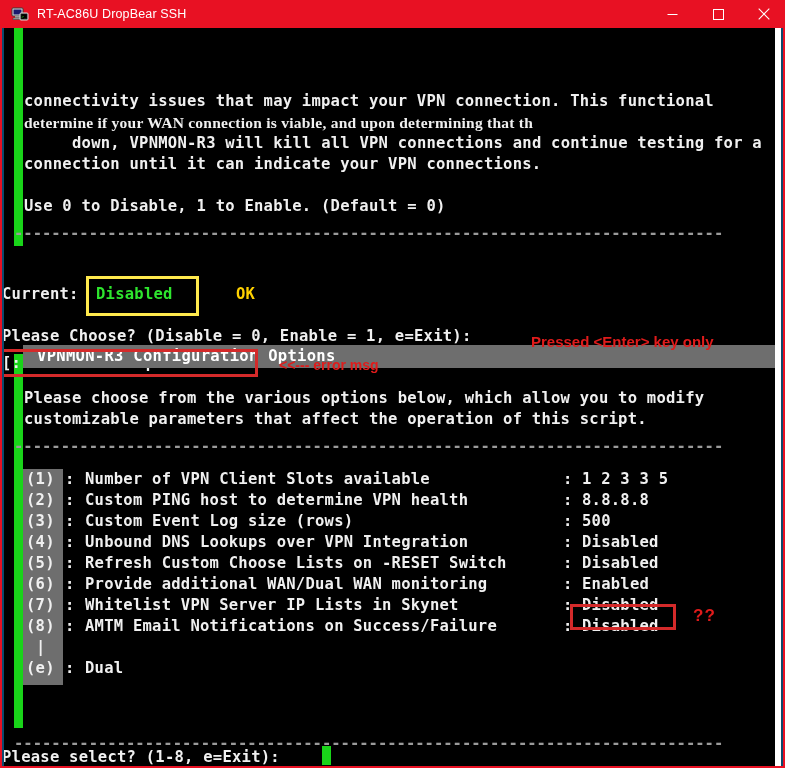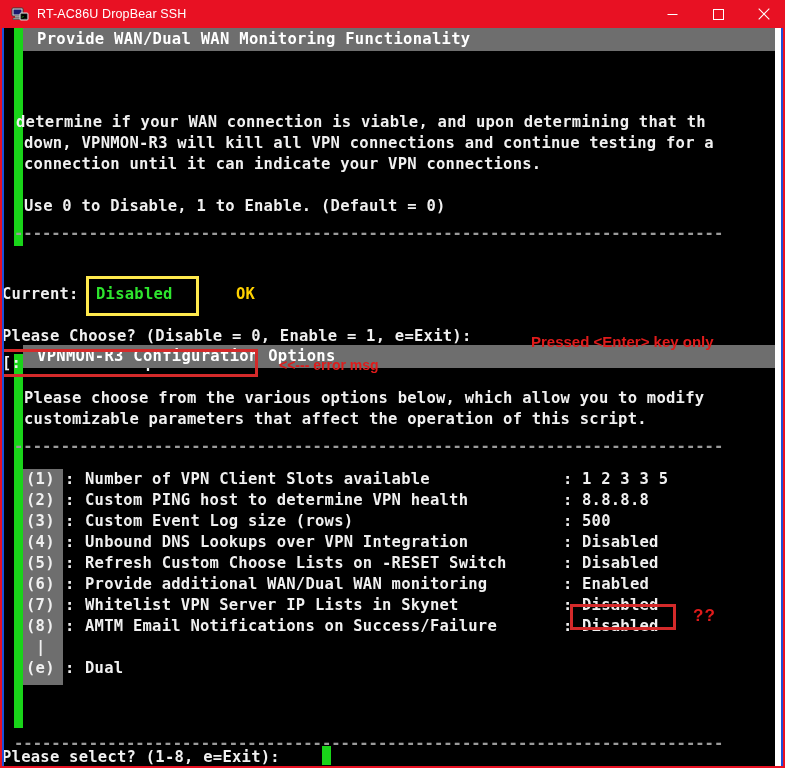--- a/index.html
+++ b/index.html
@@ -12,21 +12,21 @@
     height: 768px;
     overflow: hidden;
     font-family: "DejaVu Sans Mono", "Liberation Mono", monospace;
   }
 
   
   #window {
     position: relative;
     width: 785px;
     height: 768px;
-    background: #1d4ed8;
+    background: #0c4a6e;
     box-sizing: border-box;
     border: 2px solid #e81123;
     border-top: none;
     overflow: hidden;
   }
 
   
   #titlebar {
     position: absolute;
     left: 0; top: 0;
@@ -202,24 +202,24 @@
           </svg>
       </div>
     </div>
   </div>
 
   <div id="term">
 
     <div class="gutter" style="top:0px; height:218px;"></div>
     <div class="gutter" style="top:326px; height:374px;"></div>
 
-    <div class="hdrbar" style="top:0px; width:759px;">Provide WAN/Dual WAN Monitoring Functionality</div>
-
-    <div class="line" style="left:12px; top:84px;">determine if your WAN connection is viable, and upon determining that th</div>
-    <div class="line" style="left:20px; top:105px;">down, VPNMON-R3 will kill all VPN connections and continue testing for a</div>
+
+    <div class="line" style="left:20px; top:63px;">connectivity issues that may impact your VPN connection. This functional</div>
+    <div class="line" style="left:20px; top:84px;font-family:Liberation Serif, serif;">determine if your WAN connection is viable, and upon determining that th</div>
+    <div class="line" style="left:20px; top:105px;padding-left:48px;">down, VPNMON-R3 will kill all VPN connections and continue testing for a</div>
     <div class="line" style="left:20px; top:126px;">connection until it can indicate your VPN connections.</div>
 
     <div class="line" style="left:20px; top:168px;">Use 0 to Disable, 1 to Enable. (Default = 0)</div>
     <div class="line dash" style="left:10px; top:195px;">----------------------------------------------------------------------------</div>
 
     <div class="line" style="left:-2px; top:256px;">Current:</div>
     <div class="line grn" style="left:92px; top:256px;">Disabled</div>
     <div class="line ylw" style="left:232px; top:256px;">OK</div>
 
     <div class="line" style="left:-2px; top:298px;">Please Choose? (Disable = 0, Enable = 1, e=Exit):</div>

